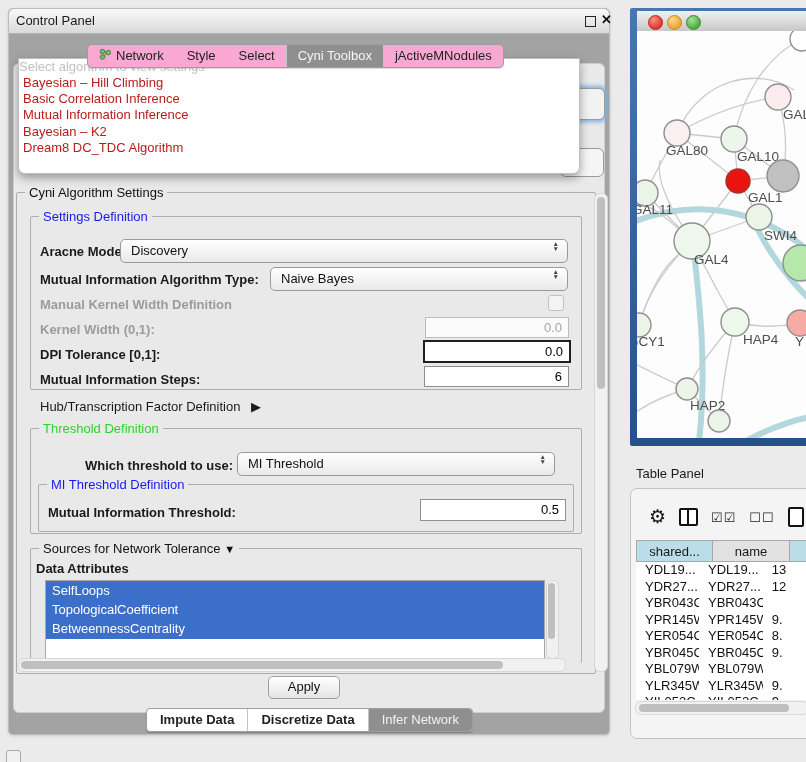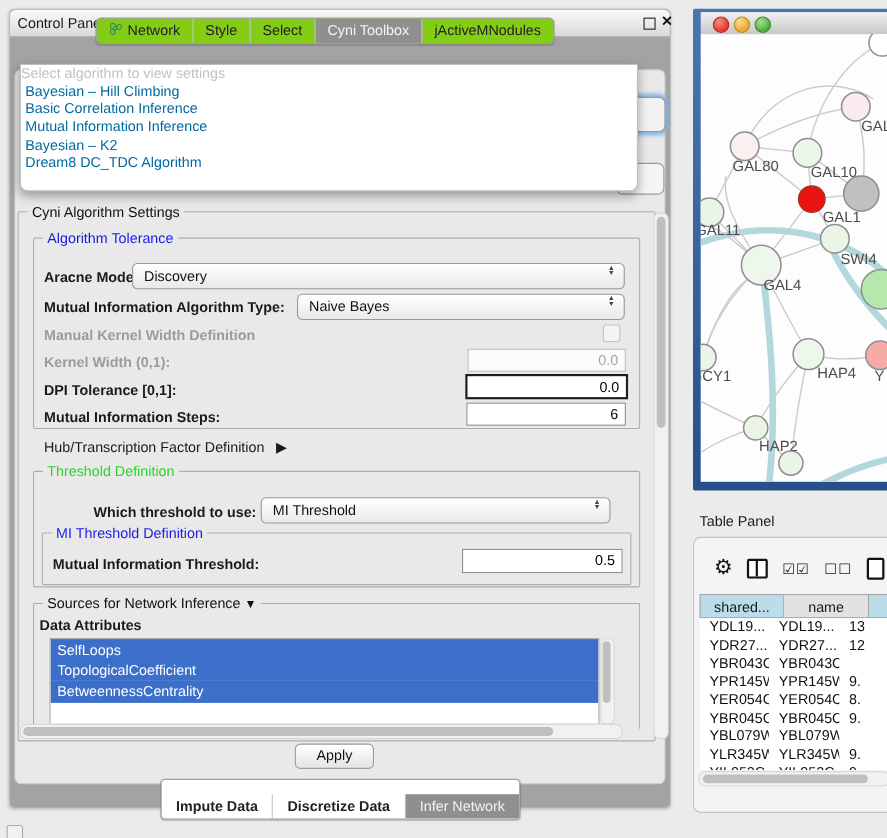--- a/index.html
+++ b/index.html
@@ -8,34 +8,34 @@
   
   #cp{left:8px;top:8px;width:600px;height:725px;background:#a3a3a3;border:1px solid #BDBDBD;
       border-radius:5px;box-shadow:0 1px 3px rgba(0,0,0,.15);}
   #cp-titlebar{left:0;top:0;right:0;height:24px;border-bottom:1px solid #B3B3B3;border-radius:5px 5px 0 0;
       background:linear-gradient(#FAFAFA,#D9D9D9);}
   #cp-title{left:7px;top:4px;font-size:13px;color:#1A1A1A;}
   #cp-float{left:576px;top:7px;width:9px;height:9px;border:1.5px solid #222;background:transparent;}
   #cp-close{left:592px;top:3px;font-size:13px;font-weight:bold;color:#111;}
   #inner-panel{left:4px;top:54px;width:590px;height:648px;border:1px solid #CDCDCD;border-radius:6px;background:#E9E9E9;}
   
-  #tabbar{left:87px;top:16px;display:flex;background:#84cc16;border:1px solid #9E9E9E;border-radius:5px;
+  #tabbar{left:87px;top:44px;display:flex;background:#f9a8d4;border:1px solid #9E9E9E;border-radius:5px;
       overflow:hidden;z-index:60;box-shadow:0 1px 1px rgba(0,0,0,.15);}
   .tab{padding:3px 11px 4px 11px;font-size:13px;color:#222;border-right:1px solid #C4C4C4;display:flex;align-items:center;gap:5px;white-space:nowrap;}
   .tab:last-child{border-right:none;}
   .tab.selected{background:#8F8F8F;color:#F5F5F5;}
   
   .stub1{left:565px;top:88px;width:38px;height:30px;border:1px solid #9A9A9A;border-radius:6px;background:#F2F2F2;
       box-shadow:0 0 4px 2px #7FB0E0;z-index:5;}
   .stub2{left:560px;top:148px;width:42px;height:27px;border:1px solid #9A9A9A;border-radius:6px;background:#F5F5F5;z-index:5;}
   
   #popup{left:18px;top:58px;width:560px;height:114px;background:#FFF;border:1px solid #BEBEBE;
       border-radius:0 0 7px 7px;box-shadow:0 4px 10px rgba(0,0,0,.35);z-index:50;}
   .dd-prompt{height:16px;line-height:15px;text-align:left;color:#C2C2C2;font-size:13px;}
-  .dd-item{height:16.2px;line-height:16.2px;padding-left:4px;font-size:13px;color:#0369a1;white-space:nowrap;}
+  .dd-item{height:16.2px;line-height:16.2px;padding-left:4px;font-size:13px;color:#b91c1c;white-space:nowrap;}
   .dd-item.bold{font-weight:bold;}
   
   .group{border:1px solid #ADADAD;border-radius:2px;}
   .gtitle{position:absolute;top:-8px;left:8px;background:#E9E9E9;padding:0 4px;font-size:13px;color:#111;white-space:nowrap;}
   .gtitle.blue{color:#1A1AE8;}
   .gtitle.green{color:#2BD42B;}
   #settings{left:16px;top:192px;width:578px;height:480px;overflow:visible;}
   #algdef{left:30px;top:216px;width:550px;height:172px;}
   #threshold{left:30px;top:428px;width:550px;height:104px;}
   #mibox{left:38px;top:484px;width:534px;height:46px;}
@@ -58,21 +58,21 @@
   #attr-list{left:45px;top:580px;width:498px;height:77px;background:#FFF;border:1px solid #A8A8A8;overflow:hidden;}
   .attr-item{height:19.2px;line-height:19.2px;background:#3B6FC9;color:#FFF;font-size:13px;padding-left:6px;}
   
   .sb-track{position:absolute;background:#F1F1F1;border:1px solid #D8D8D8;border-radius:6px;}
   .sb-thumb{position:absolute;background:#BFBFBF;border-radius:5px;}
   
   #apply{left:268px;top:676px;width:70px;height:21px;background:linear-gradient(#FFF,#E4E4E4);
       border:1px solid #9E9E9E;border-radius:5px;text-align:center;font-size:13px;line-height:20px;color:#111;}
   #bottom-tabs{left:146px;top:708px;display:flex;background:#FFF;border:1px solid #9E9E9E;border-radius:4px;
       overflow:hidden;box-shadow:0 1px 1px rgba(0,0,0,.2);}
-  .btab{padding:3px 13px 4px 13px;font-size:13px;font-weight:bold;color:#222;border-right:1px solid #C4C4C4;white-space:nowrap;margin-top:13px;}
+  .btab{padding:3px 13px 4px 13px;font-size:13px;font-weight:bold;color:#222;border-right:1px solid #C4C4C4;white-space:nowrap;}
   .btab:last-child{border-right:none;}
   .btab.selected{background:#8F8F8F;color:#F2F2F2;font-weight:normal;}
   
   #netwin{left:630px;top:8px;width:180px;height:438px;background:linear-gradient(#4A76B0,#27508A);
       border-radius:2px;}
   #net-titlebar{left:7px;top:3px;right:0;height:20px;background:linear-gradient(#F1F1F1,#C7C7C7);
       border-bottom:1px solid #8F8F8F;}
   .light{position:absolute;top:3.5px;width:13px;height:13px;border-radius:50%;}
   .light.red{left:11px;background:radial-gradient(circle at 35% 30%,#F58E85,#E0382C 70%);border:1px solid #B5271E;}
   .light.yellow{left:30px;background:radial-gradient(circle at 35% 30%,#FBD98A,#EBA630 70%);border:1px solid #C28A1F;}
@@ -152,21 +152,21 @@
   <div class="dd-item">Mutual Information Inference</div>
   <div class="dd-item">Bayesian – K2</div>
   <div class="dd-item">Dream8 DC_TDC Algorithm</div>
 </div>
 
 <div class="abs group" id="settings">
   <span class="gtitle">Cyni Algorithm Settings</span>
 </div>
 
 <div class="abs group" id="algdef">
-  <span class="gtitle blue">Algorithm Tolerance</span>
+  <span class="gtitle blue">Settings Definition</span>
 </div>
 <span class="lbl" style="left:40px;top:244px;">Aracne Mode:</span>
 <div class="combo" style="left:120px;top:239px;width:436px;">
   <span>Discovery</span>
   <span class="spin">
       <span>▲</span>
       <span>▼</span>
     </span>
 </div>
 <span class="lbl" style="left:40px;top:272px;">Mutual Information Algorithm Type:</span>
@@ -203,21 +203,21 @@
     </span>
 </div>
 <div class="abs group" id="mibox">
   <span class="gtitle blue">MI Threshold Definition</span>
 </div>
 <span class="lbl" style="left:48px;top:505px;">Mutual Information Threshold:</span>
 <div class="field f-norm" style="left:420px;top:499px;width:138px;height:20px;">0.5</div>
 
 <div class="abs group" id="sources">
   <span class="gtitle">
-    <span>Sources for Network Inference</span>
+    <span>Sources for Network Tolerance</span>
     <span style="font-size:11px;">▼</span>
   </span>
 </div>
 <span class="lbl" style="left:36px;top:561px;text-align:center;">Data Attributes</span>
 <div class="abs" id="attr-list">
   <div class="attr-item">SelfLoops</div>
   <div class="attr-item">TopologicalCoefficient</div>
   <div class="attr-item">BetweennessCentrality</div>
 </div>
 

